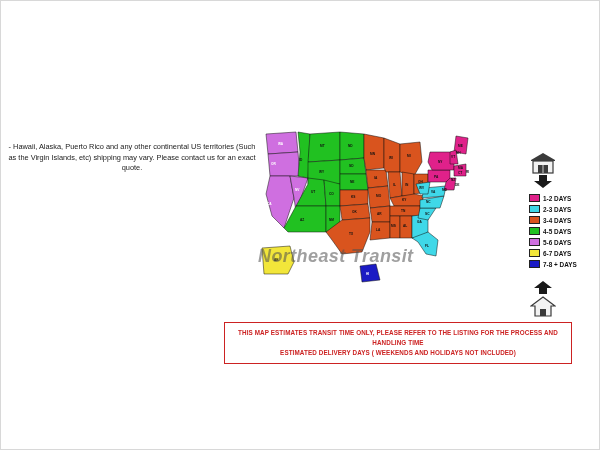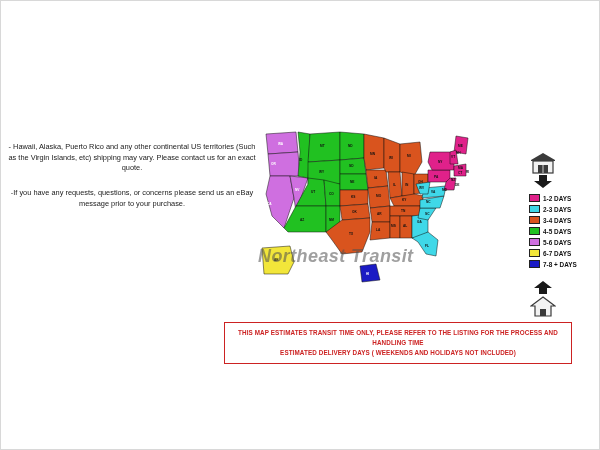--- a/index.html
+++ b/index.html
@@ -111,21 +111,20 @@
   .st{font-size:3.2px;font-family:"Liberation Sans",sans-serif;fill:#111;font-weight:bold;}
   .stw{font-size:3.2px;font-family:"Liberation Sans",sans-serif;fill:#fff;font-weight:bold;}
 </style>
 </head>
 <body>
 
 <div class="frame"></div>
 
 <div class="notes">
   <p class="note-para">- Hawaii, Alaska, Puerto Rico and any other continental US territories (Such as the Virgin Islands, etc) shipping may vary. Please contact us for an exact quote.</p>
-  <p class="note-para">-If you have any requests, questions, or concerns please send us an eBay message prior to your purchase.</p>
 </div>
 
 <div class="map-wrap">
   <svg class="map-svg" viewBox="0 0 256 180" xmlns="http://www.w3.org/2000/svg">
     <g stroke="#111" stroke-width="0.5">
 
       <polygon fill="#cf6fe0" points="18,6 48,4 50,24 20,26"></polygon>
       <polygon fill="#cf6fe0" points="20,26 50,24 52,48 22,48"></polygon>
       <polygon fill="#cf6fe0" points="22,48 42,48 46,70 36,100 24,88 18,66"></polygon>
       <polygon fill="#cf6fe0" points="42,48 60,50 48,84 46,70"></polygon>

